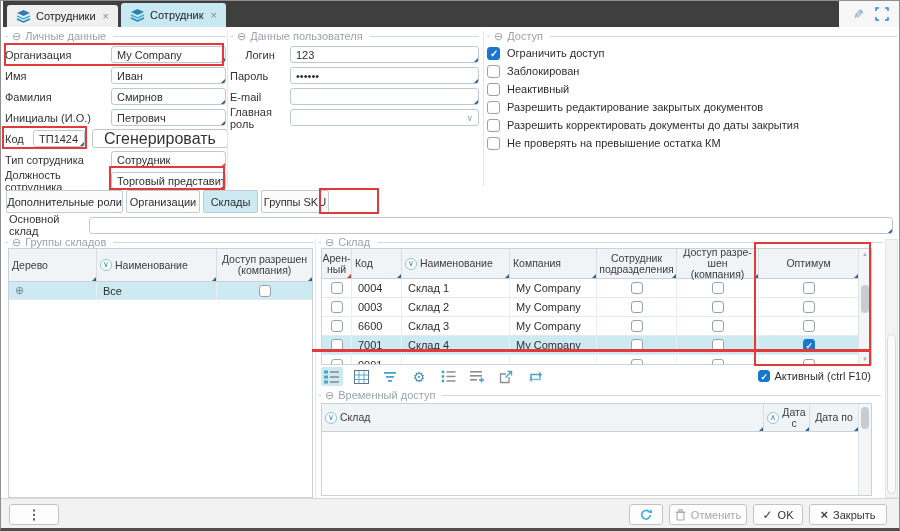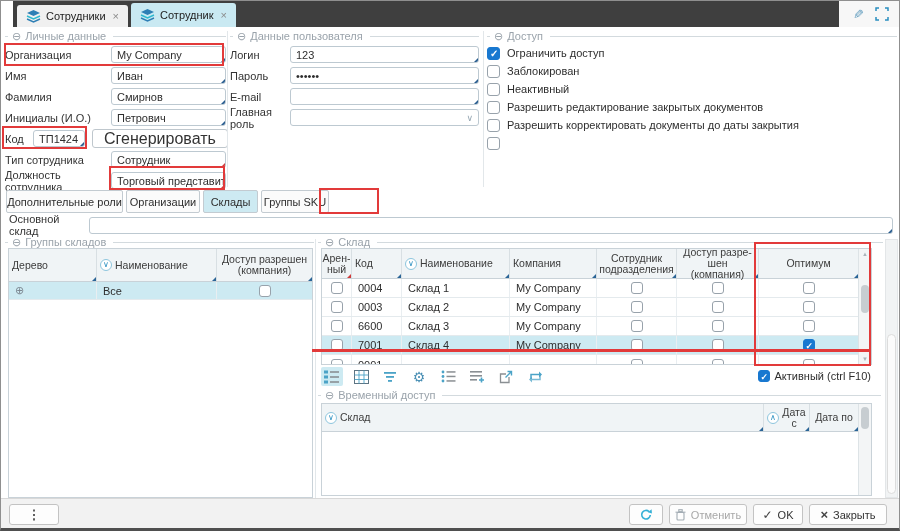--- a/index.html
+++ b/index.html
@@ -2,21 +2,21 @@
 <html><head>
 <meta charset="utf-8">
 <style>
   * { margin:0; padding:0; box-sizing:border-box; }
   body { font-family:"Liberation Sans", sans-serif; background:#b9b9b9; }
   .window { position:relative; width:900px; height:531px; background:#fff;
             border:1px solid #8f8f8f; border-bottom:3px solid #4f4f4f;
             overflow:hidden; font-size:11px; color:#2e2e2e; }
 
   
-  .tabbar { position:absolute; left:12px; top:0; width:838px; height:26px;
+  .tabbar { position:absolute; left:2px; top:0; width:838px; height:26px;
             background:#3f3f3f; display:flex; align-items:flex-end; padding-left:4px; gap:3px; }
   .tab { height:22px; background:#f0f0f0; border-radius:3px 3px 0 0;
          display:flex; align-items:center; gap:5px; padding:0 9px; cursor:default; }
   .tab.active { background:#c9e9f2; height:24px; }
   .tab-label { font-size:11px; color:#222; }
   .tab-close { color:#8a8a8a; font-size:11px; margin-left:2px; }
   .tabbar-right { position:absolute; left:838px; top:0; width:60px; height:26px;
                   background:#f7f7f7; display:flex; align-items:center;
                   justify-content:flex-end; gap:11px; padding-right:10px; }
   .pencil { color:#5f9bbd; font-size:13px; display:inline-block; transform:scaleX(-1); }
@@ -203,21 +203,21 @@
         </div>
     </div>
   </div>
 
   <div class="section" style="left:229px; top:29px; width:249px;">
     <div class="gtitle">
       <span class="gicon">⊖</span>
       <span>Данные пользователя</span>
     </div>
     <div class="frow">
-      <span class="flabel" style="width:60px;">Логин</span>
+      <span class="flabel" style="width:60px;text-align:center;">Логин</span>
       <div class="finput">
           <span>123</span>
         </div>
     </div>
     <div class="frow">
       <span class="flabel" style="width:60px;">Пароль</span>
       <div class="finput">
           <span>••••••</span>
         </div>
     </div>
@@ -256,20 +256,21 @@
     <div class="acc-row">
       <span class="cb"></span>
       <span>Разрешить редактирование закрытых документов</span>
     </div>
     <div class="acc-row">
       <span class="cb"></span>
       <span>Разрешить корректировать документы до даты закрытия</span>
     </div>
     <div class="acc-row">
       <span class="cb"></span>
+      <span>Не проверять на превышение остатка КМ</span>
     </div>
   </div>
 
   <div class="vline" style="left:226px; top:30px; height:156px;"></div>
   <div class="vline" style="left:482px; top:30px; height:156px;"></div>
 
   <div class="subtabs">
     <div class="stab" style="width:117px;">Дополнительные роли</div>
     <div class="stab" style="width:74px;">Организации</div>
     <div class="stab active" style="width:55px;">Склады</div>

